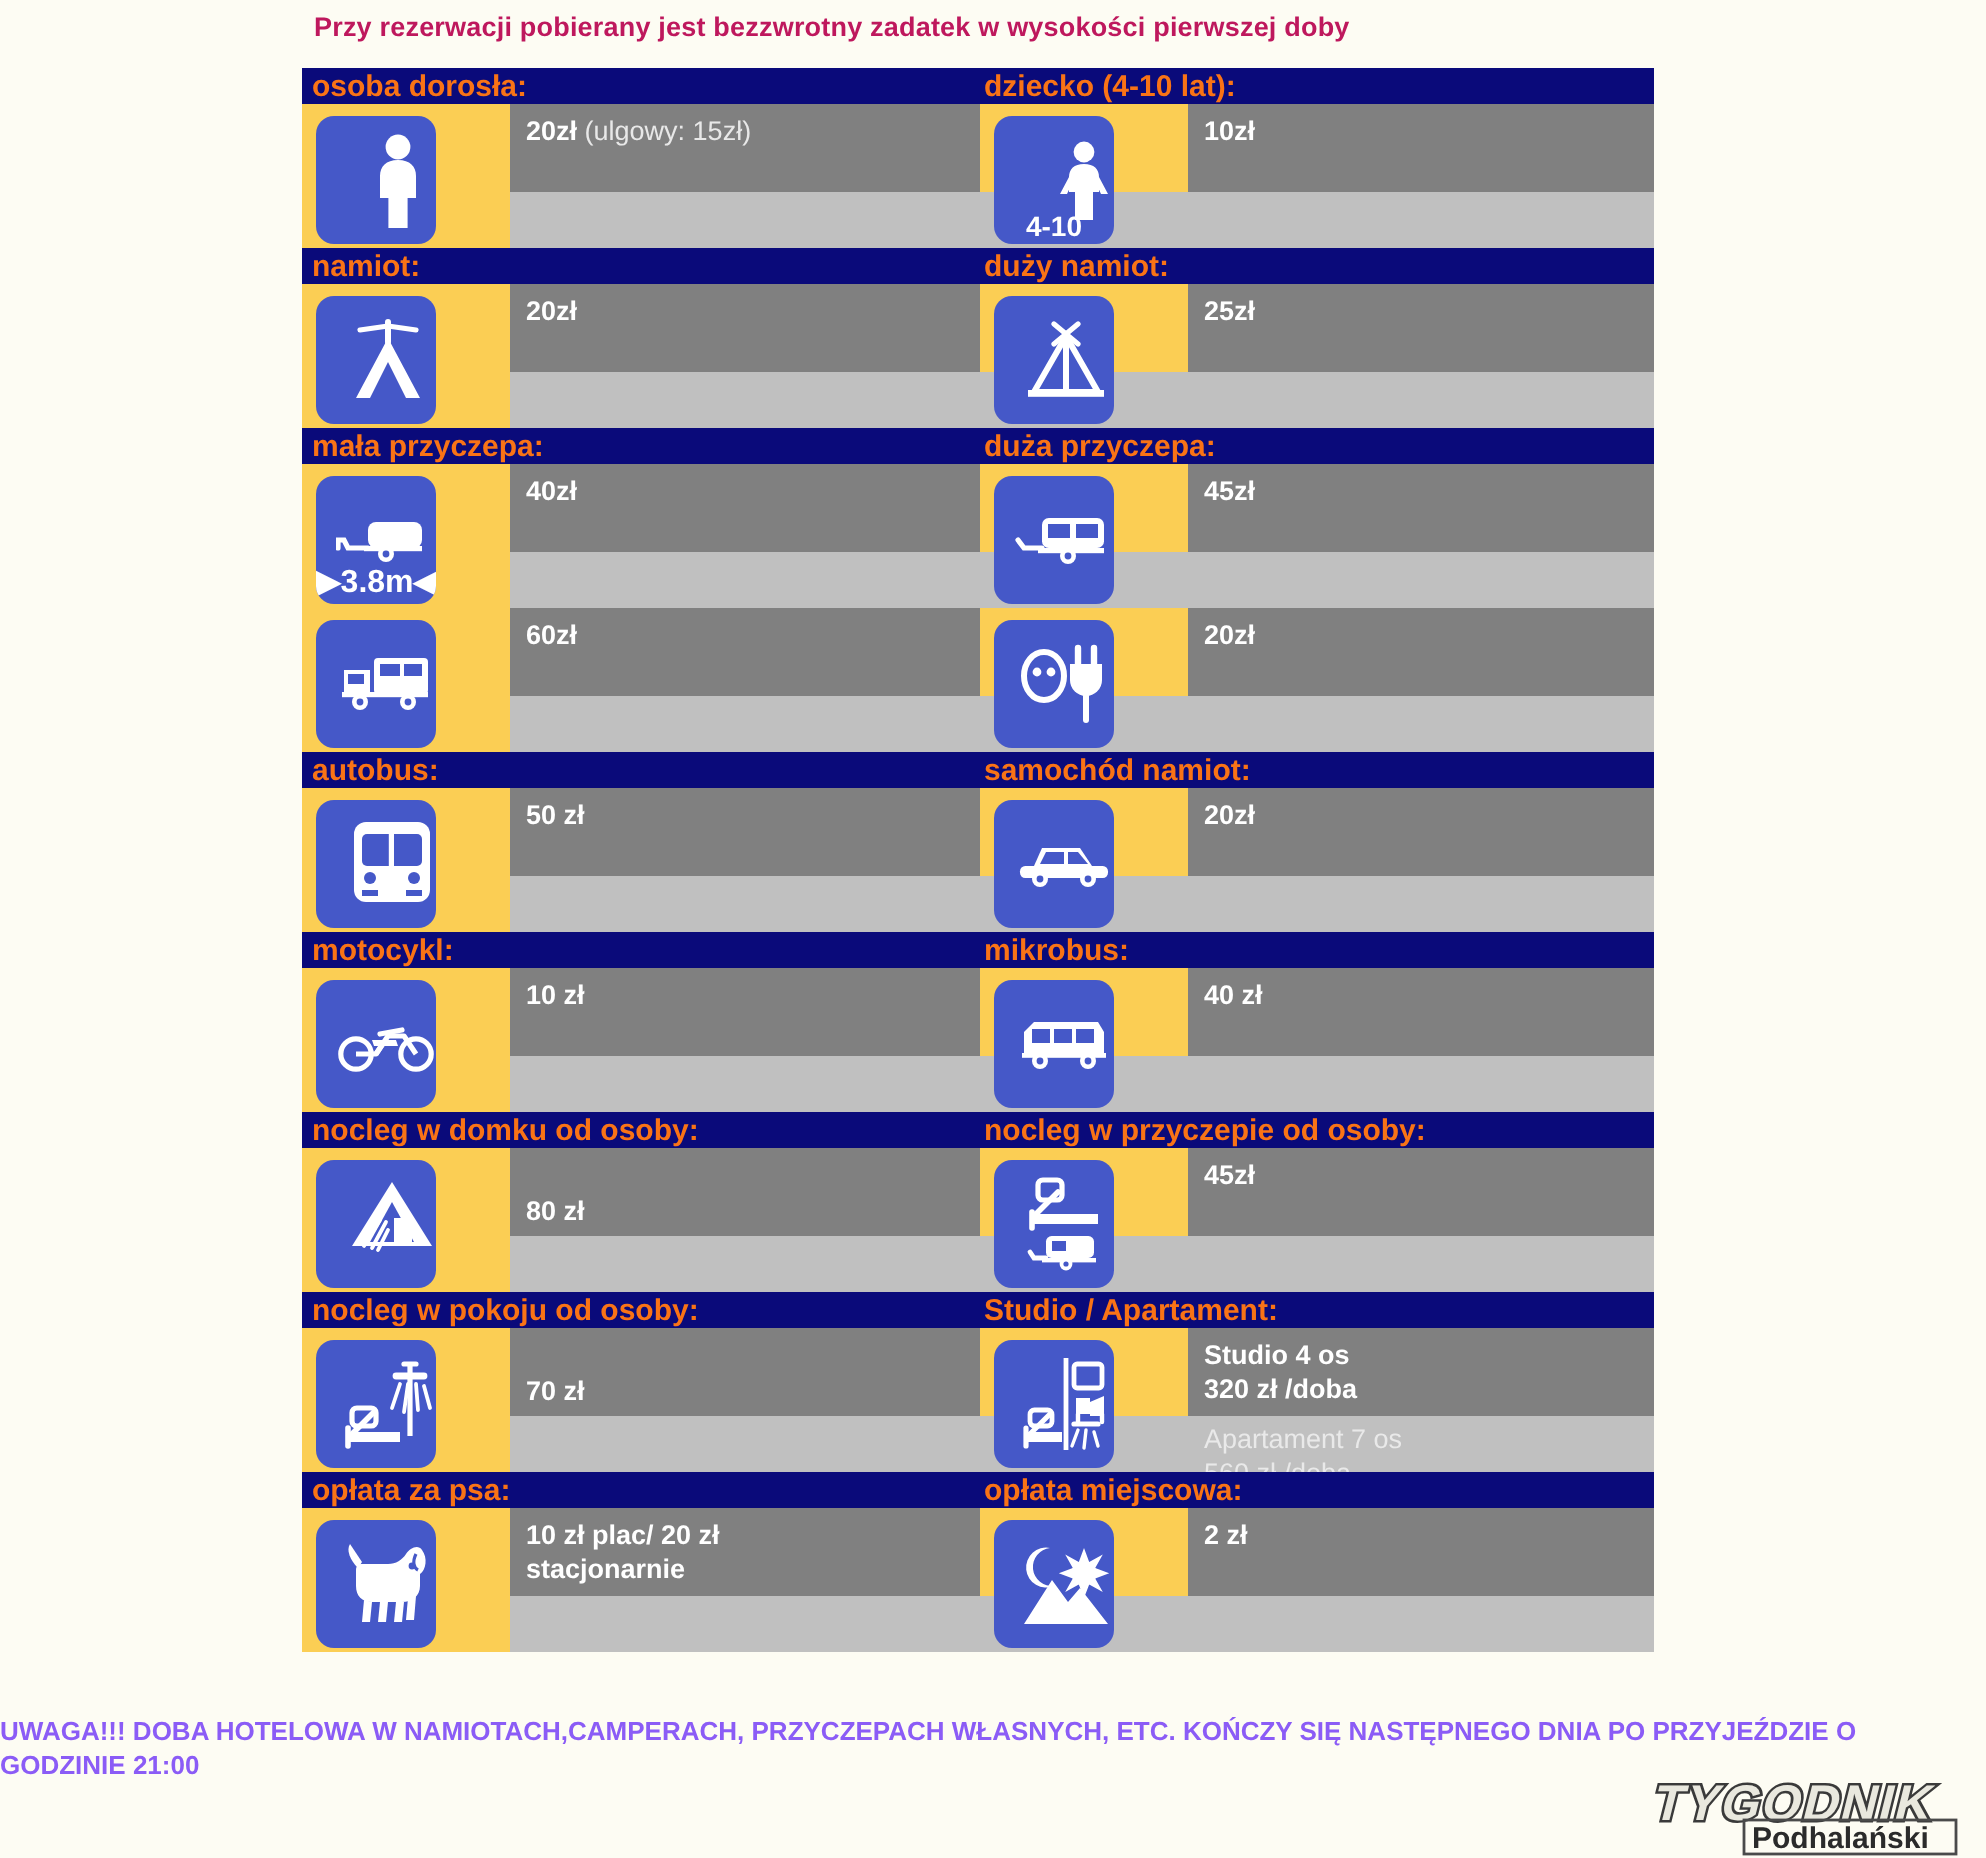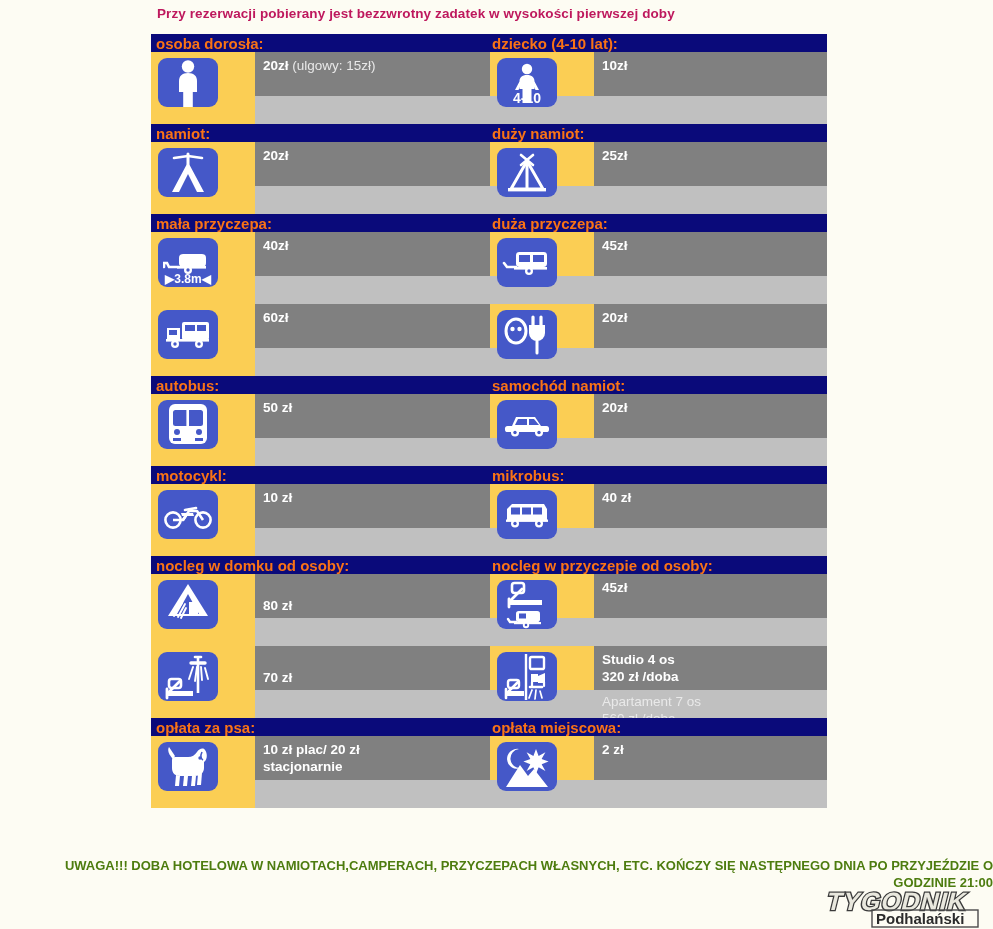--- a/index.html
+++ b/index.html
@@ -35,34 +35,34 @@
   
   .rbody{ position:relative; height:72px; overflow:hidden; }
   .band-dark{ position:absolute; left:0; top:0; width:100%; height:44px; background:#808080; }
   .band-light{ position:absolute; left:0; top:44px; width:100%; height:28px; background:#C0C0C0; }
   
   .ycell-l{ position:absolute; left:0; top:0; width:104px; height:72px; background:#FBCE54; }
   .ycell-r{ position:absolute; left:339px; top:0; width:104px; height:44px; background:#FBCE54; }
   
   .tile{
     position:absolute;
-    width:60px; height:49px;
+    width:60px; height:64px;
     background:#4558C8; border-radius:9px;
-    display:flex; align-items:center; justify-content:center;
+    display:flex; align-items:center; justify-content:flex-end;
     overflow:hidden;
   }
   .tile.left{ left:7px; top:6px; }
   .tile.right{ left:346px; top:6px; }
   .tile svg{ display:block; }
   .tile .badge{
     position:absolute; left:0; right:0; bottom:1px;
     text-align:center; color:#fff; font-size:14px; font-weight:bold;
     font-family:"Liberation Sans",sans-serif;
   }
-  .tile .badge.small{ font-size:12px; }
+  .tile .badge.small{ font-size:16px; }
   
   .price{
     position:absolute; color:#ffffff; font-size:13.5px; font-weight:bold;
     white-space:pre-line; line-height:17px;
   }
   .price.pl{ left:112px; top:5px; }
   .price.pr{ left:451px; top:5px; }
   .price.mid{ top:23px; }
   .price .sub{ font-weight:normal; color:#e8e8e8; }
   .sub2{
@@ -71,21 +71,21 @@
   }
   .sub2.pr{ left:451px; top:47px; }
   .note-white{
     position:absolute; color:#ffffff; font-size:13.5px; font-weight:bold;
     line-height:17px; white-space:pre-line;
   }
   .note-white.pl{ left:115px; top:47px; }
   
   .warn{
     position:absolute; left:0; top:857px; width:993px;
-    text-align:right; font-size:13px; font-weight:bold; color:#4d7c0f;
+    text-align:left; font-size:13px; font-weight:bold; color:#8b5cf6;
     line-height:17px;
   }
   
   .links{ position:absolute; left:33px; top:903px; width:320px; }
   .links .li{ color:#6a6a6a; font-size:11px; line-height:20px; white-space:nowrap;margin-top:21px; }
   .links .li .chev{ color:#8a8a8a; margin-right:9px; }
   .links .li.faded{ opacity:.30; }
   
   .logo{ position:absolute; left:806px; top:883px; width:180px; height:46px; }
 </style>
@@ -331,20 +331,24 @@
             <rect x="10" y="41" width="27" height="2.2" fill="#ffffff"></rect>
             <circle cx="22" cy="44" r="3.2" fill="#ffffff"></circle>
             <circle cx="22" cy="44" r="1.3" fill="#4558C8"></circle>
           </svg>
         </div>
         <div class="price pl mid"><span>80 zł</span></div>
         <div class="price pr">45zł</div>
       </div>
     </div>
     <div class="prow">
+      <div class="hdr">
+        <span class="h-left">nocleg w pokoju od osoby:</span>
+        <span class="h-right">Studio / Apartament:</span>
+      </div>
       <div class="rbody">
         <div class="band-dark"></div>
         <div class="band-light"></div>
         <div class="ycell-l"></div>
         <div class="ycell-r"></div>
         <div class="tile left">
           <svg width="46" height="48" viewBox="0 0 46 48">
             <path d="M30 4 L36 4" stroke="#ffffff" stroke-width="2.6" stroke-linecap="round"></path>
             <path d="M33 4 L33 40" stroke="#ffffff" stroke-width="2.6"></path>
             <path d="M26 10 L40 10" stroke="#ffffff" stroke-width="3.4" stroke-linecap="round"></path>

